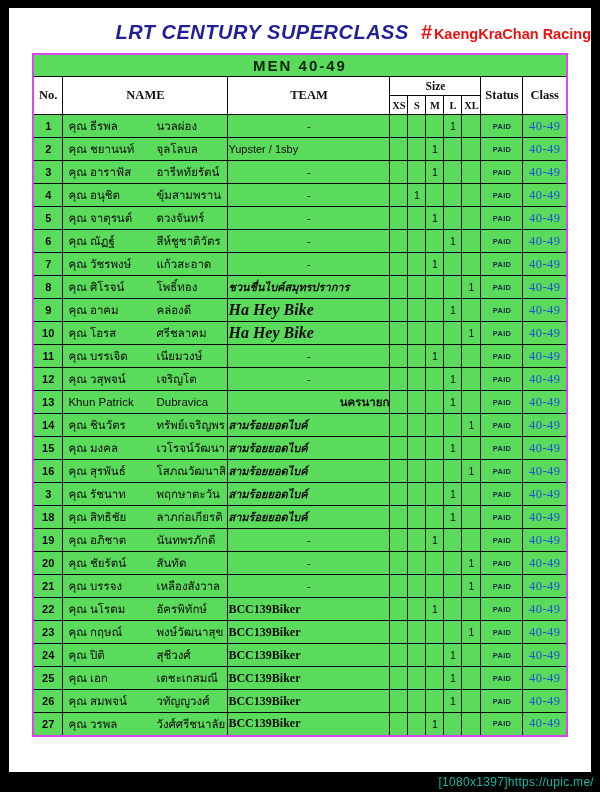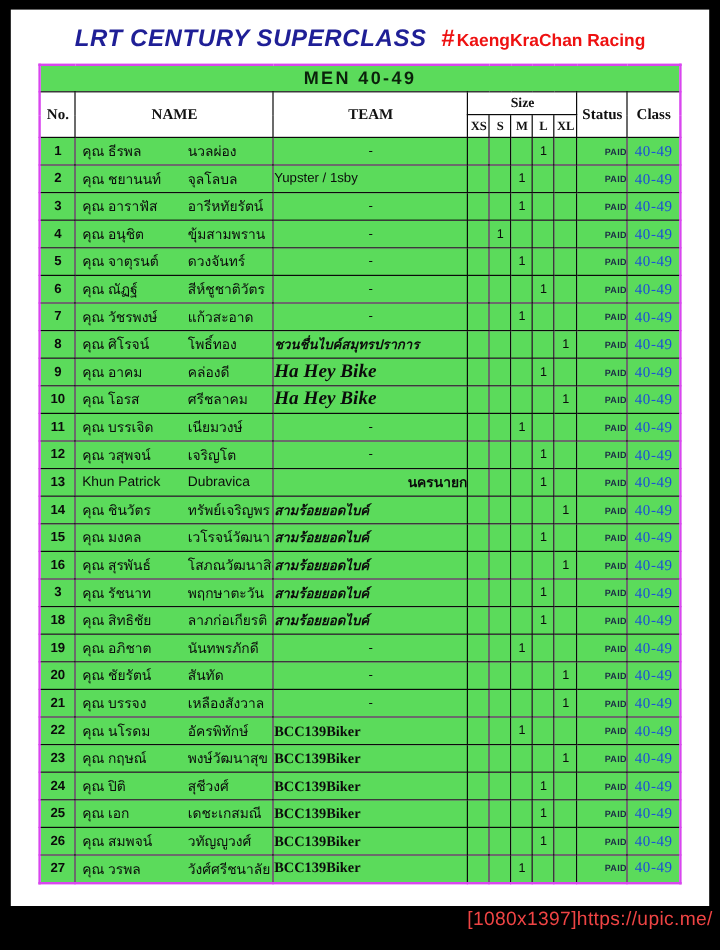--- a/index.html
+++ b/index.html
@@ -5,21 +5,21 @@
   html,body { margin:0; padding:0; }
   body {
     width:600px; height:792px; background:#000; position:relative;
     overflow:hidden; font-family:"Liberation Sans", sans-serif;
     -webkit-font-smoothing:antialiased;
   }
   .page {
     position:absolute; left:9px; top:8px; width:582px; height:764px;
     background:#fff;
   }
-  .header { text-align:center; padding-top:13px; white-space:nowrap; }
+  .header { text-align:right; padding-top:13px; white-space:nowrap; }
   .title-main {
     font-style:italic; font-weight:bold; font-size:20px;
     color:var(--navy,#1f1f96); letter-spacing:0.5px;
   }
   .title-hash {
     font-style:italic; font-weight:bold; font-size:20px;
     color:var(--red,#ee1111); margin-left:12px;
   }
   .title-tag {
     font-weight:bold; font-size:14.5px; color:var(--red,#ee1111);
@@ -51,26 +51,26 @@
   .name-first { display:inline-block; width:88px; padding-left:5px; vertical-align:middle; }
   .name-last  { display:inline-block; vertical-align:middle; }
   .td-team  { font-size:11px; color:#0b0b0b; padding-left:6px; }
   .team-dash { text-align:center; padding-left:0; }
   .team-sans { font-weight:normal; }
   .team-thai-bold-italic { font-weight:bold; font-style:italic; }
   .team-serif-bold-italic { font-family:"Liberation Serif", serif; font-weight:bold; font-style:italic; font-size:16px; }
   .team-bold { font-weight:bold; font-size:11.5px;text-align:right; }
   .team-serif-bold { font-family:"Liberation Serif", serif; font-weight:bold; font-size:12px; }
   .td-size  { text-align:center; font-size:10.5px; color:#0b0b0b; }
-  .td-status{ text-align:right; font-weight:bold; font-size:7.5px; color:var(--statusc,#1b2b45); letter-spacing:0.3px; }
+  .td-status{ text-align:center; font-weight:bold; font-size:7.5px; color:var(--statusc,#1b2b45); letter-spacing:0.3px; }
   .td-class { text-align:center; font-family:"Liberation Serif", serif; font-size:12.5px; color:#1d4ed8; letter-spacing:0.5px; }
   .footer-bar {
-    position:absolute; left:0; bottom:0; width:600px; height:37px;
-    background:#000; color:#ef4444; text-align:right; box-sizing:border-box;
-    padding:3px 6px 0 0; font-size:16px; letter-spacing:0.3px;
+    position:absolute; left:0; bottom:0; width:600px; height:20px;
+    background:#000; color:#14b8a6; text-align:right; box-sizing:border-box;
+    padding:3px 6px 0 0; font-size:12px; letter-spacing:0.3px;
   }
 </style>
 </head>
 <body style="--green: #5bdb5b; --navy: #1f1f96; --red: #ee1111; --statusc: #1b2b45;">
 
 <div class="page">
   <div class="header">
     <span class="title-main">LRT CENTURY SUPERCLASS</span><span class="title-hash">#</span><span class="title-tag">KaengKraChan Racing</span>
   </div>
 

